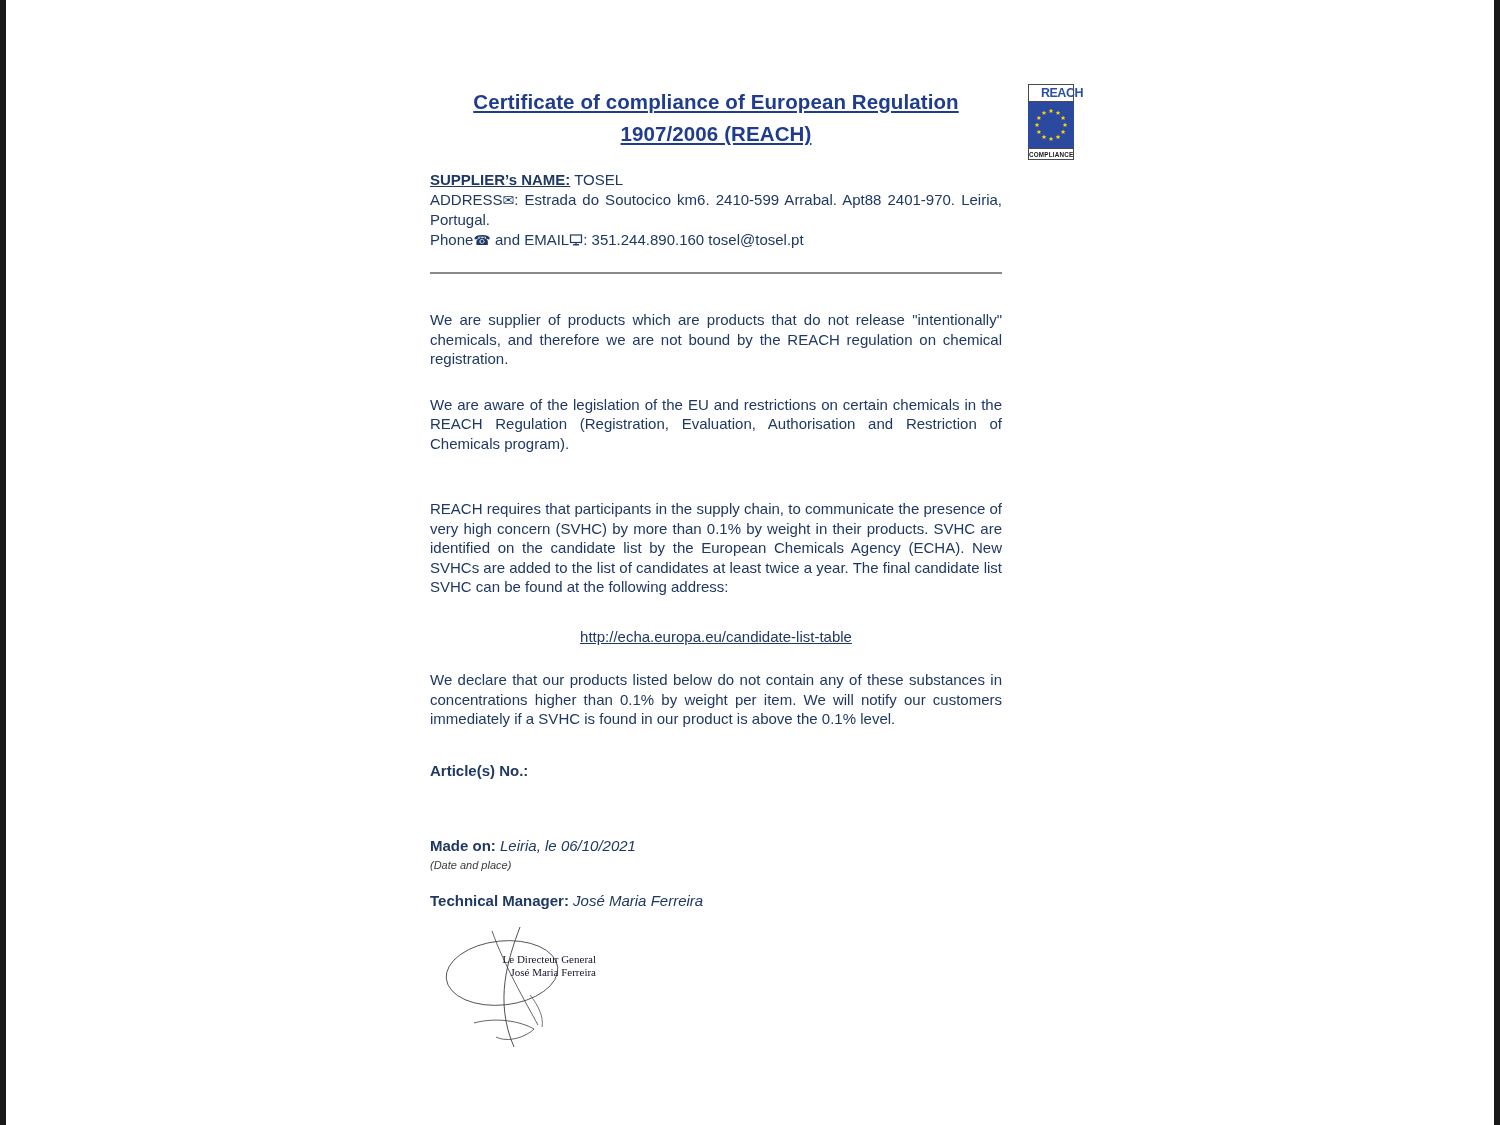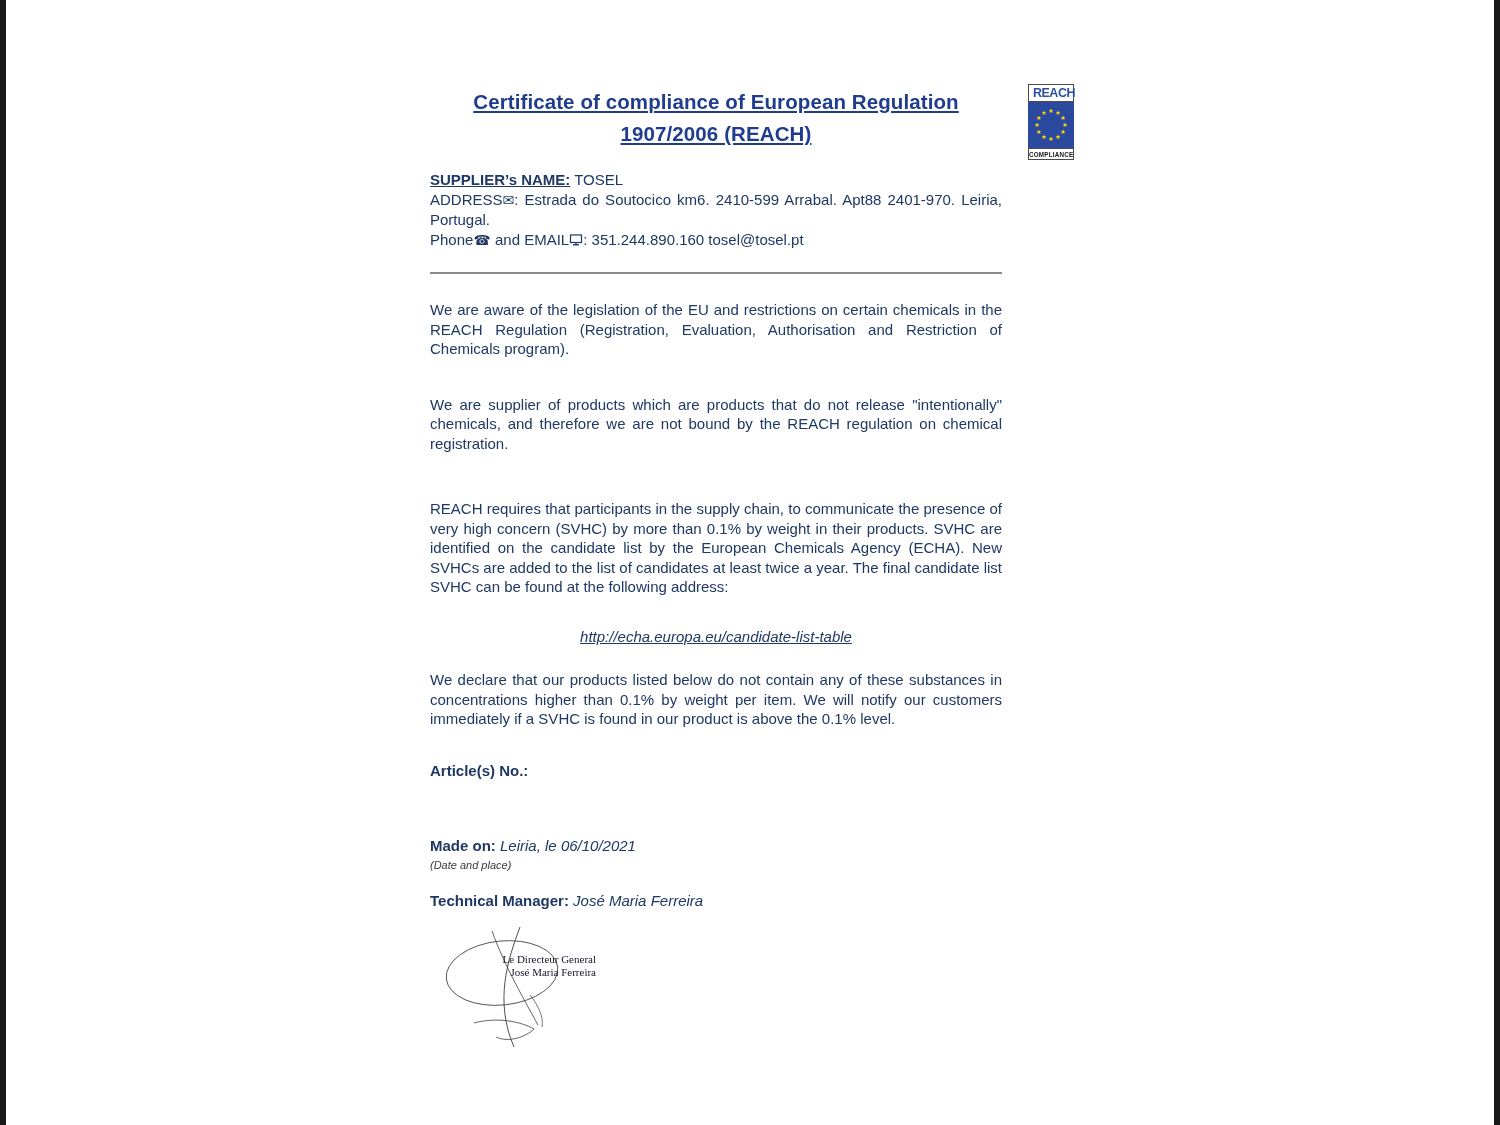--- a/index.html
+++ b/index.html
@@ -7,21 +7,21 @@
   body { font-family:"Liberation Sans", sans-serif; position:relative; }
 
   .edge { position:absolute; top:0; bottom:0; width:6px; background:#191919; }
   .edge.left { left:0; }
   .edge.right { right:0; }
 
   
   .reach-logo { position:absolute; left:1028px; top:84px; width:46px; }
   .reach-logo .logo-top {
     border:1px solid #4a4a4a; color:#2b50a1; font-weight:bold; font-size:12.5px;
-    text-align:center; padding:1px 4px; background:#fff; letter-spacing:-0.5px;
+    text-align:center; padding:1px 12px; background:#fff; letter-spacing:-0.5px;
   }
   .reach-logo .logo-flag { width:46px; height:46px; background:#2b4a9f; display:block; border:1px solid #2b4a9f; }
   .reach-logo .logo-bottom {
     border:1px solid #4a4a4a; color:#161616; font-weight:bold; font-size:6.3px;
     text-align:center; padding:1.5px 0; background:#fff; letter-spacing:0.2px;
   }
 
   .content {
     position:absolute; left:430px; top:86px; width:572px;
     color:#1f3864; font-size:15px; line-height:19.5px;
@@ -42,21 +42,21 @@
 
   hr.rule { margin-top:22px; border:none; border-top:2px solid #8a8a8a; }
 
   p.para { text-align:justify; }
   .p1 { margin-top:26px; }
   .p2 { margin-top:36px; }
   .p3 { margin-top:46px; }
   .p4 { margin-top:24px; }
 
   .link-line { margin-top:30px; text-align:center; }
-  .link-line a { color:#1f3864; text-decoration:underline;font-style:italic; }
+  .link-line a { color:#1f3864; text-decoration:underline; }
 
   .articles { margin-top:32px;font-weight:bold; }
 
   .made-on { margin-top:56px; }
   .small-note { font-size:11px; line-height:15px; color:#3a3a3a; font-style:italic; margin-top:2px; }
   .manager { margin-top:18px; }
   .manager .small-note { margin-top:3px; }
 
   .signature { position:relative; margin-top:15px; margin-left:4px; width:230px; height:125px; }
   .signature svg { position:absolute; left:0; top:0; }
@@ -109,23 +109,23 @@
     <p><span>ADDRESS</span><span class="glyph">✉</span><span>: Estrada do Soutocico km6. 2410-599 Arrabal. Apt88 2401-970. Leiria, Portugal.</span></p>
     <p><span>Phone</span><span class="glyph">☎</span><span> and EMAIL</span><span class="computer-icon"><svg width="14" height="12" viewBox="0 0 14 12">
             <rect x="1.5" y="1" width="11" height="7.5" fill="none" stroke="#1f3864" stroke-width="1.2"></rect>
             <line x1="4" y1="10.8" x2="10" y2="10.8" stroke="#1f3864" stroke-width="1.4"></line>
             <line x1="7" y1="8.5" x2="7" y2="10.8" stroke="#1f3864" stroke-width="1.2"></line>
           </svg></span><span>: 351.244.890.160 tosel@tosel.pt</span></p>
   </div>
 
   <hr class="rule">
 
+  <p class="para p2">We are supplier of products which are products that do not release "intentionally" chemicals, and therefore we are not bound by the REACH regulation on chemical registration.</p>
+
   <p class="para p1">We are aware of the legislation of the EU and restrictions on certain chemicals in the REACH Regulation (Registration, Evaluation, Authorisation and Restriction of Chemicals program).</p>
-
-  <p class="para p2">We are supplier of products which are products that do not release "intentionally" chemicals, and therefore we are not bound by the REACH regulation on chemical registration.</p>
 
   <p class="para p3">REACH requires that participants in the supply chain, to communicate the presence of very high concern (SVHC) by more than 0.1% by weight in their products. SVHC are identified on the candidate list by the European Chemicals Agency (ECHA). New SVHCs are added to the list of candidates at least twice a year. The final candidate list SVHC can be found at the following address:</p>
 
   <p class="link-line"><a href="#">http://echa.europa.eu/candidate-list-table</a></p>
 
   <p class="para p4">We declare that our products listed below do not contain any of these substances in concentrations higher than 0.1% by weight per item. We will notify our customers immediately if a SVHC is found in our product is above the 0.1% level.</p>
 
   <p class="articles">Article(s) No.:</p>
 
   <div class="made-on">

